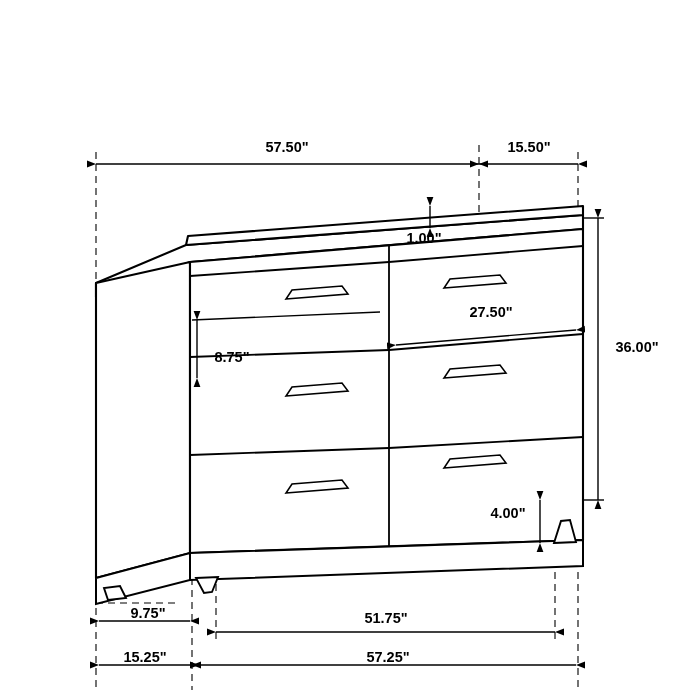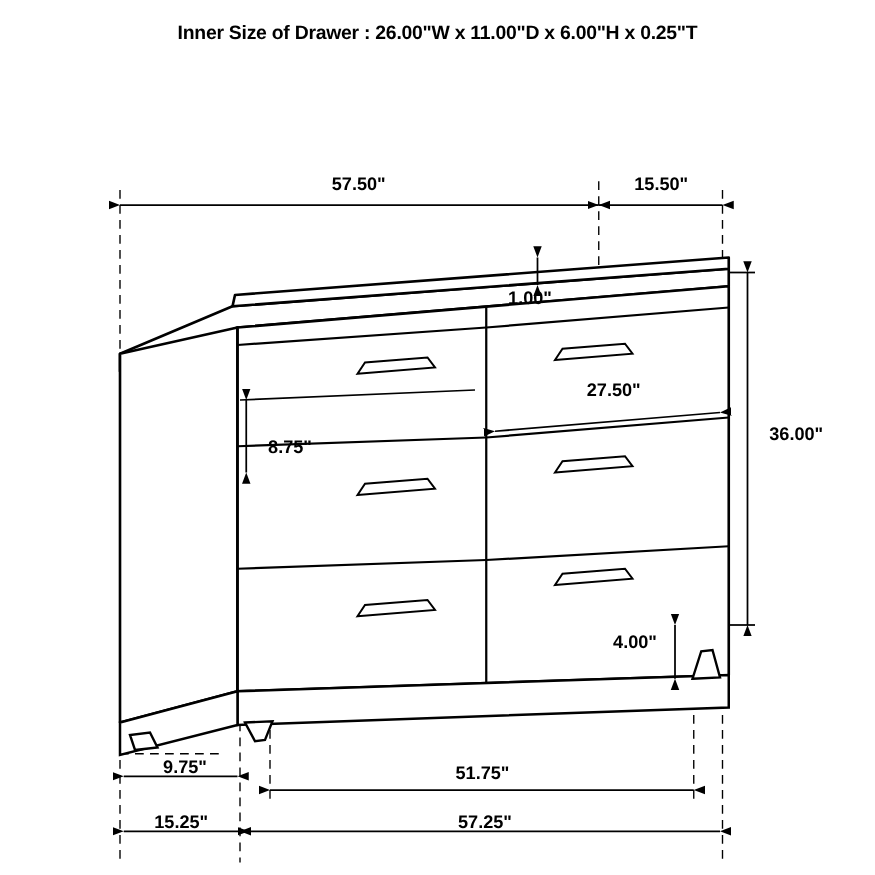--- a/index.html
+++ b/index.html
@@ -42,21 +42,20 @@
     font-size: 14.5px;
     font-weight: bold;
     fill: #000000;
   }
 </style>
 </head>
 <body>
 
 <div id="stage">
 
-  <div id="title">Inner Size of Drawer : 26.00"W x 11.00"D x 6.00"H x 0.25"T</div>
 
   <svg class="drawing" viewBox="0 0 700 700">
     <defs>
       <marker id="arrL" markerWidth="10" markerHeight="8" refX="9" refY="4" orient="auto" markerUnits="userSpaceOnUse">
         <path d="M9,4 L0,0.6 L0,7.4 Z" fill="#000"></path>
       </marker>
       <marker id="arrR" markerWidth="10" markerHeight="8" refX="1" refY="4" orient="auto" markerUnits="userSpaceOnUse">
         <path d="M1,4 L10,0.6 L10,7.4 Z" fill="#000"></path>
       </marker>
     </defs>

